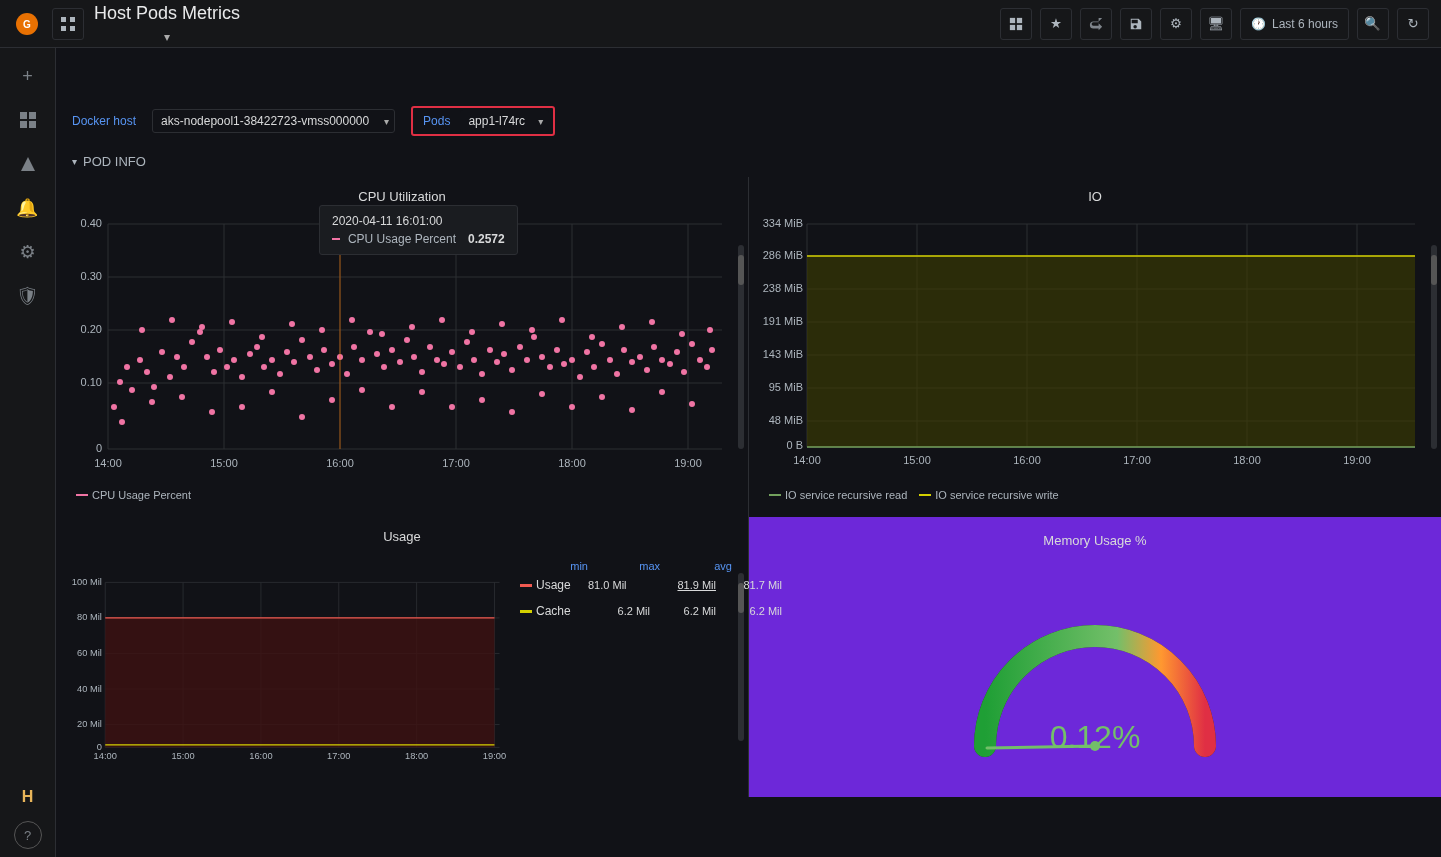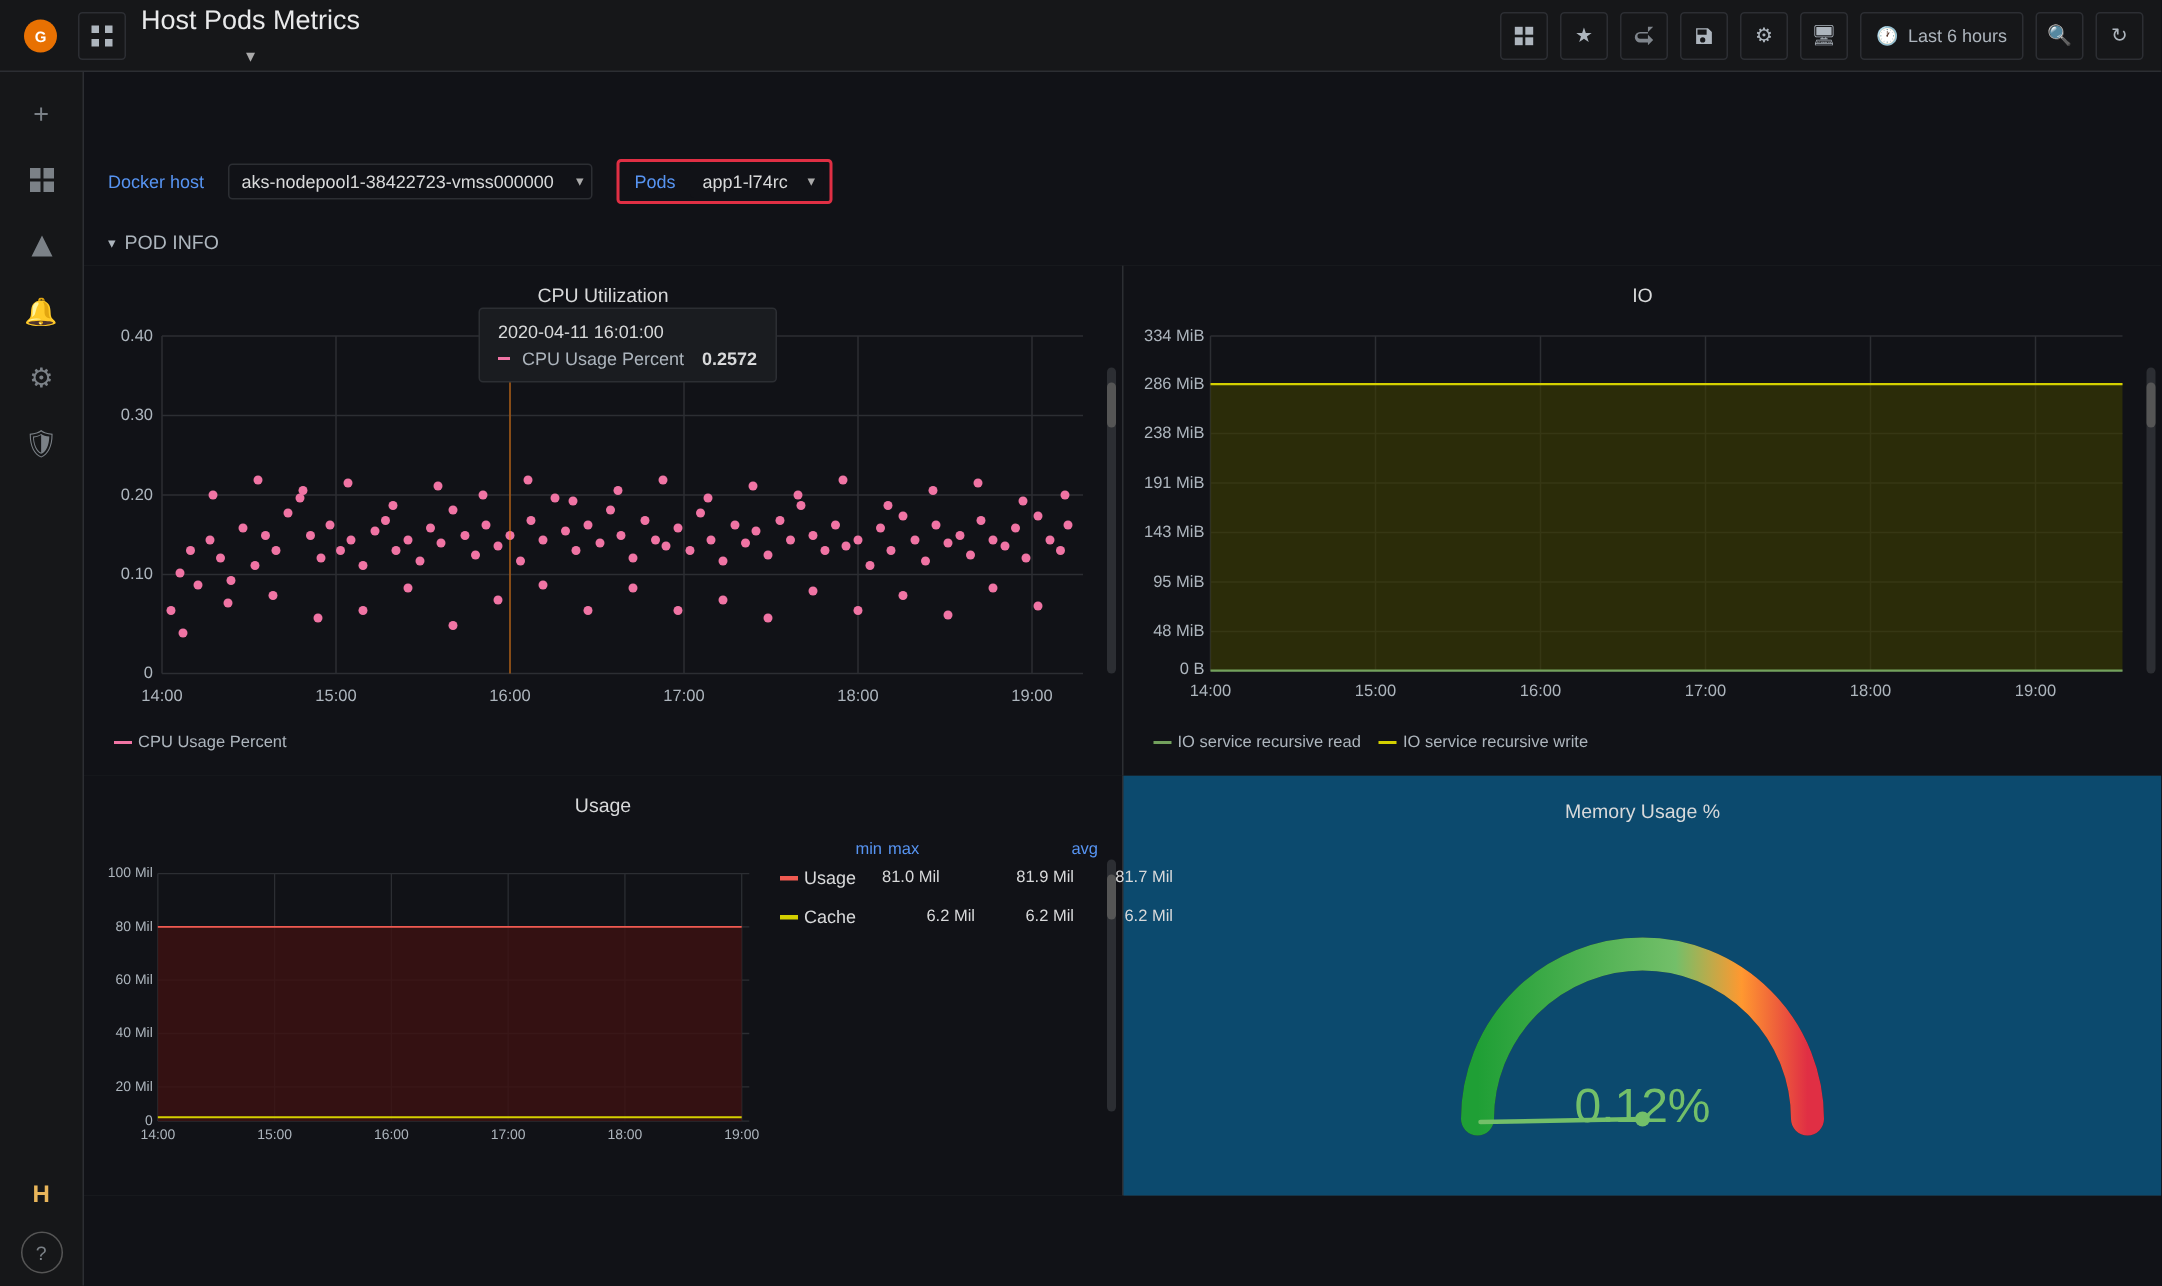--- a/index.html
+++ b/index.html
@@ -449,45 +449,45 @@
             <text x="228" y="224" fill="#adb5bd" font-size="11" text-anchor="middle">16:00</text>
             <text x="320" y="224" fill="#adb5bd" font-size="11" text-anchor="middle">17:00</text>
             <text x="412" y="224" fill="#adb5bd" font-size="11" text-anchor="middle">18:00</text>
             <text x="504" y="224" fill="#adb5bd" font-size="11" text-anchor="middle">19:00</text>
           </svg>
         </div>
 
         <div style="width:220px; padding:8px 4px; font-size:12px;">
           <div style="display:flex; justify-content:flex-end; gap:4px; margin-bottom:6px; color:#5794f2; font-size:11px;">
             <span style="min-width:68px; text-align:right;">min</span>
-            <span style="min-width:68px; text-align:left;">max</span>
+            <span style="min-width:68px; text-align:right;">max</span>
             <span style="min-width:68px; text-align:right;">avg</span>
           </div>
           <div style="display:flex; align-items:center; gap:4px; margin-bottom:8px;">
             <span style="display:inline-block; width:12px; height:3px; background:#f05a51; flex-shrink:0;"></span>
             <span style="min-width:48px; color:#d8d9da;">Usage</span>
             <span style="min-width:62px; text-align:left; color:#d8d9da; font-size:11px;">81.0 Mil</span>
-            <span style="min-width:62px; text-align:right; color:#d8d9da; font-size:11px;">81.9 Mil</span>
+            <span style="min-width:62px; text-align:right; color:#d8d9da; font-size:11px;text-decoration:underline;">81.9 Mil</span>
             <span style="min-width:62px; text-align:right; color:#d8d9da; font-size:11px;">81.7 Mil</span>
           </div>
           <div style="display:flex; align-items:center; gap:4px;margin-top:12px;">
             <span style="display:inline-block; width:12px; height:3px; background:#d4d000; flex-shrink:0;"></span>
             <span style="min-width:48px; color:#d8d9da;">Cache</span>
             <span style="min-width:62px; text-align:right; color:#d8d9da; font-size:11px;">6.2 Mil</span>
             <span style="min-width:62px; text-align:right; color:#d8d9da; font-size:11px;">6.2 Mil</span>
             <span style="min-width:62px; text-align:right; color:#d8d9da; font-size:11px;">6.2 Mil</span>
           </div>
         </div>
       </div>
       <div class="scroll-indicator">
           <div class="scroll-thumb"></div>
         </div>
     </div>
 
-    <div style="background:#0c4a6e; padding:16px; display:flex; flex-direction:column; align-items:center;">
+    <div style="background:#6d28d9; padding:16px; display:flex; flex-direction:column; align-items:center;">
       <div class="chart-title">Memory Usage %</div>
       <div style="position:relative; width:260px; height:190px; margin-top:20px;">
         <svg width="260" height="190" viewBox="0 0 260 190">
 
           <path d="M 20 170 A 110 110 0 0 1 240 170" fill="none" stroke="#2c2e33" stroke-width="22" stroke-linecap="round"></path>
 
           <path d="M 20 170 A 110 110 0 0 1 240 170" fill="none" stroke="url(#gaugeGrad)" stroke-width="22" stroke-linecap="round"></path>
           <defs>
             <linearGradient id="gaugeGrad" x1="0%" y1="0%" x2="100%" y2="0%">
               <stop offset="0%" stop-color="#1f9f35"></stop>

